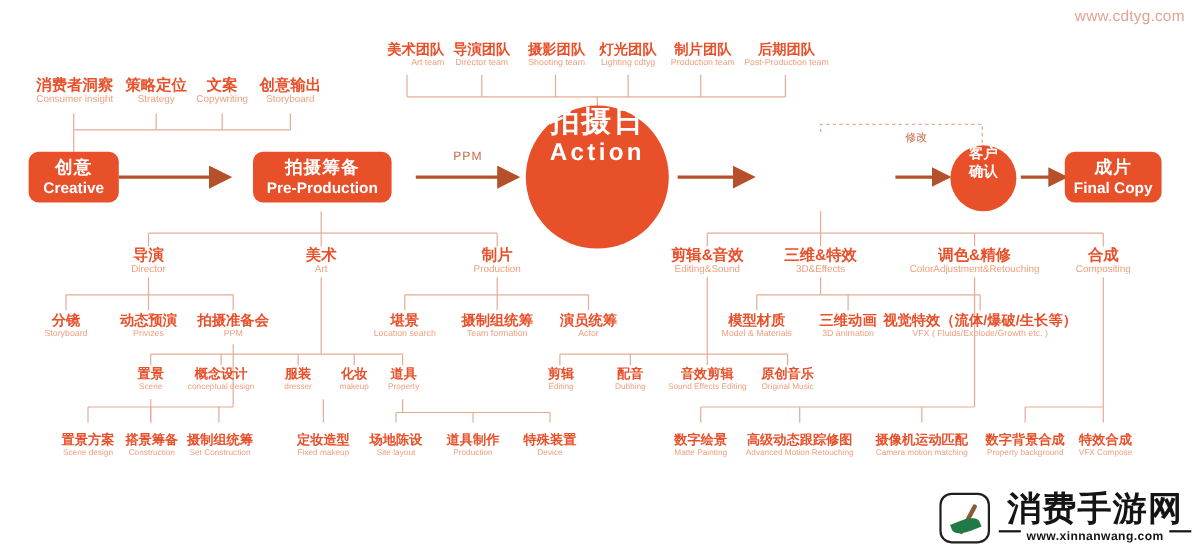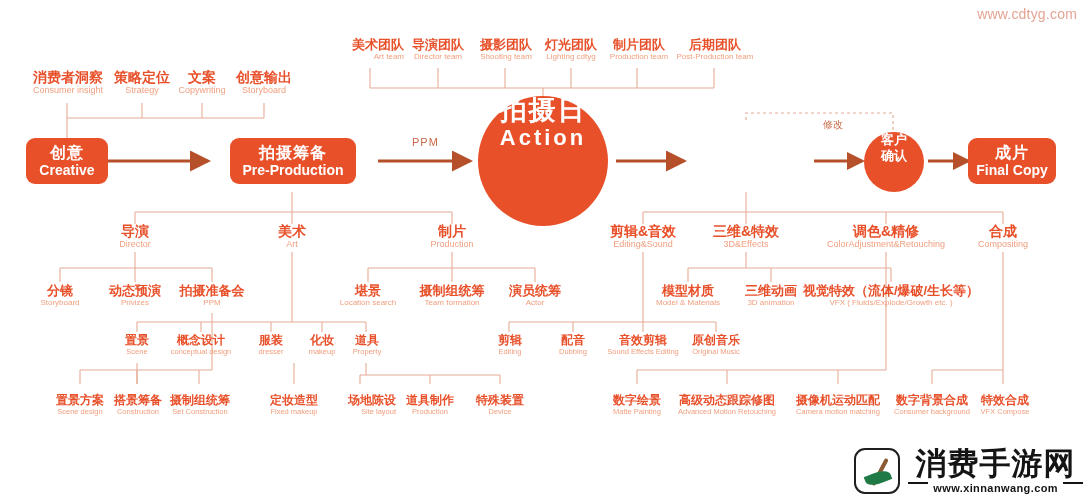--- a/index.html
+++ b/index.html
@@ -325,21 +325,21 @@
     <span class="en">Construction</span>
   </div>
   <div class="node t-sm" style="left:160px;top:394px;width:80px;">
     <span class="cn">摄制组统筹</span>
     <span class="en">Set Construction</span>
   </div>
   <div class="node t-sm" style="left:258px;top:394px;width:72px;">
     <span class="cn">定妆造型</span>
     <span class="en">Fixed makeup</span>
   </div>
-  <div class="node t-sm" style="left:324px;top:394px;width:72px;text-align:right;">
+  <div class="node t-sm" style="left:324px;top:394px;width:72px;">
     <span class="cn">场地陈设</span>
     <span class="en">Site layout</span>
   </div>
   <div class="node t-sm" style="left:394px;top:394px;width:72px;">
     <span class="cn">道具制作</span>
     <span class="en">Production</span>
   </div>
   <div class="node t-sm" style="left:464px;top:394px;width:72px;">
     <span class="cn">特殊装置</span>
     <span class="en">Device</span>
@@ -399,21 +399,21 @@
   <div class="node t-sm" style="left:660px;top:394px;width:134px;">
     <span class="cn">高级动态跟踪修图</span>
     <span class="en">Advanced Motion Retouching</span>
   </div>
   <div class="node t-sm" style="left:772px;top:394px;width:132px;">
     <span class="cn">摄像机运动匹配</span>
     <span class="en">Camera motion matching</span>
   </div>
   <div class="node t-sm" style="left:888px;top:394px;width:88px;">
     <span class="cn">数字背景合成</span>
-    <span class="en">Consumer background</span>
+    <span class="en">Property background</span>
   </div>
   <div class="node t-sm" style="left:967px;top:394px;width:76px;">
     <span class="cn">特效合成</span>
     <span class="en">VFX Compose</span>
   </div>
 
   <div id="wm-top">www.cdtyg.com</div>
 
   <div id="wm-bottom">
     <div id="wm-logo">

